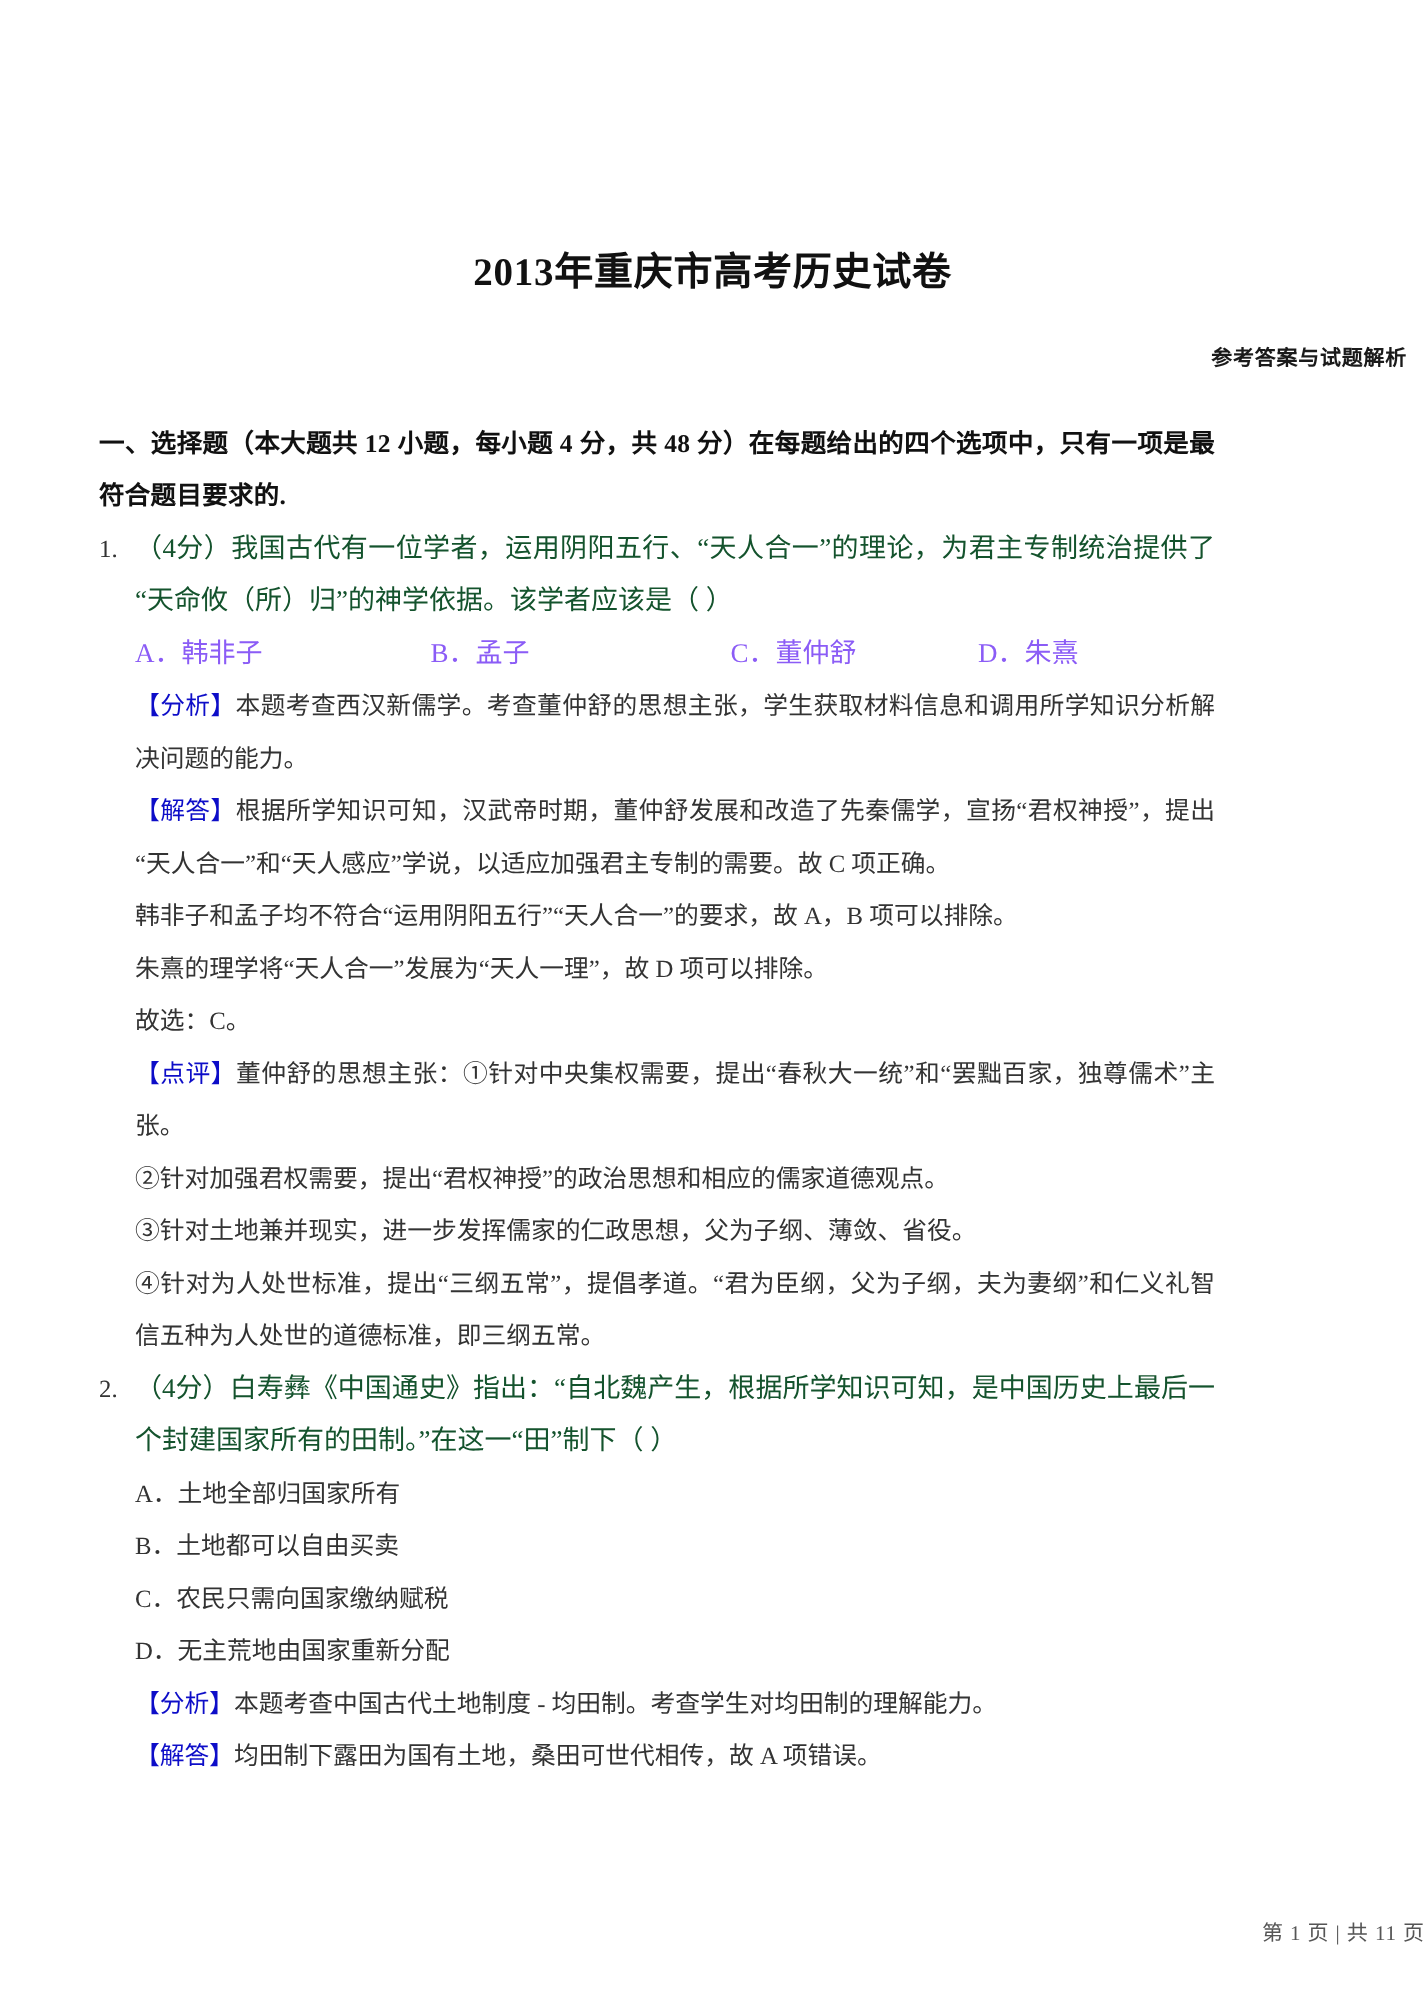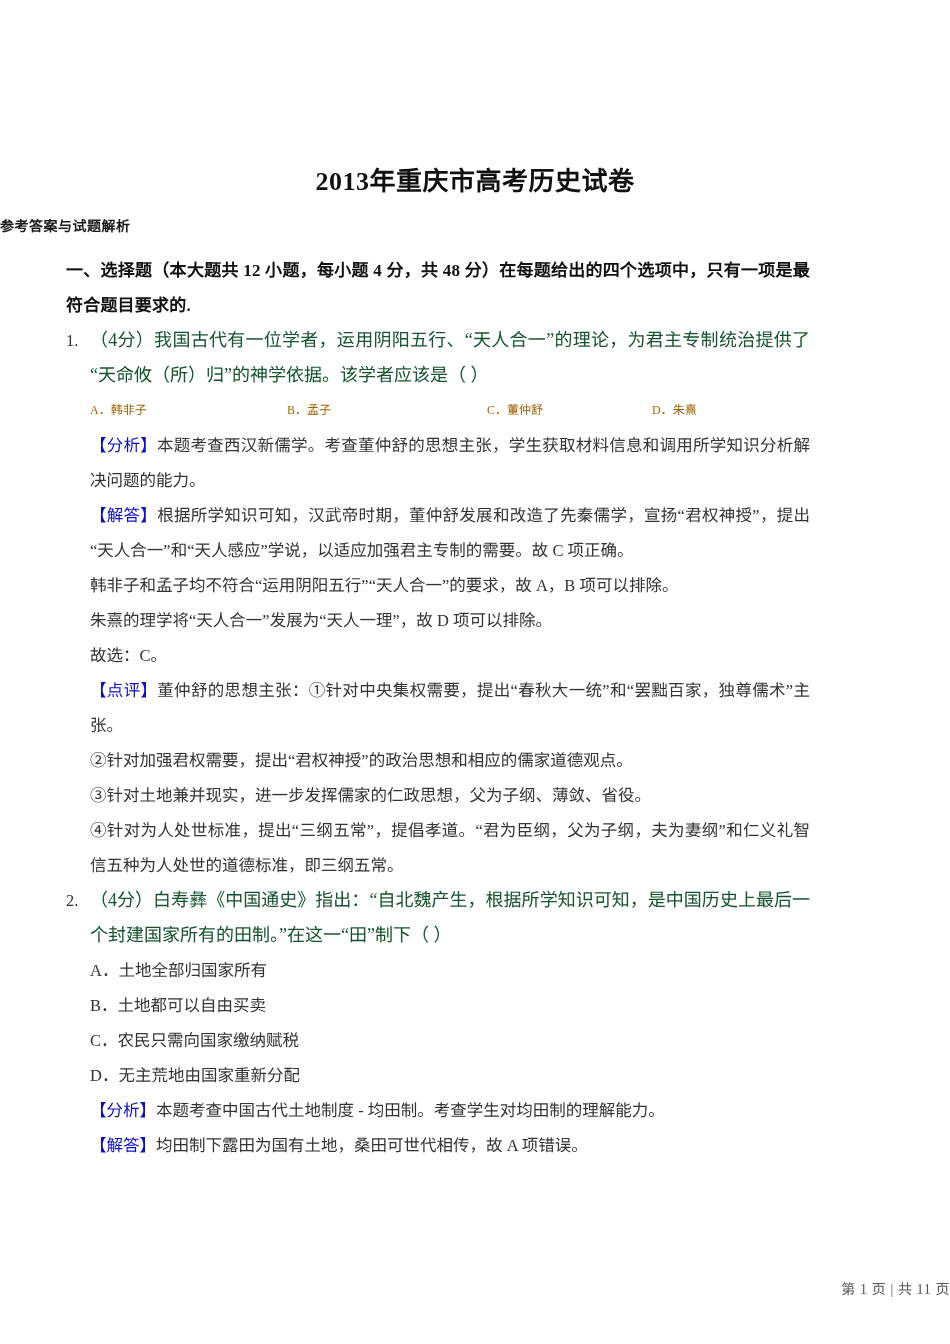--- a/index.html
+++ b/index.html
@@ -35,23 +35,23 @@
     text-align: center;
     font-size: 26px;
     font-weight: bold;
     letter-spacing: 0.5px;
     color: #111;
     font-family: "Liberation Serif", "DejaVu Serif", serif;
     line-height: 1.25;
   }
 
   .doc-subtitle {
-    margin: 0;
+    margin: 12px;
     padding-top: 16px;
-    text-align: left;
+    text-align: right;
     font-size: 14px;
     font-weight: bold;
     color: #1a1a1a;
     letter-spacing: 0.5px;
   }
 
   
   .content {
     margin: 0;
     padding: 18px 140px 0 66px;
@@ -110,22 +110,22 @@
     text-align: justify;
     text-justify: inter-ideograph;
   }
 
   
   .opt-row {
     display: flex;
     margin: 0;
     padding-left: 24px;
     line-height: 35px;
-    font-size: 12px;
-    color: #a16207;
+    font-size: 18px;
+    color: #8b5cf6;
   }
   .opt-row .opt {
     flex: 0 0 auto;
   }
   .opt-row .opt:nth-child(1) { width: 170px; }
   .opt-row .opt:nth-child(2) { width: 200px; margin-left: 27px; }
   .opt-row .opt:nth-child(3) { width: 165px; }
   .opt-row .opt:nth-child(4) { width: auto; }
 
   

